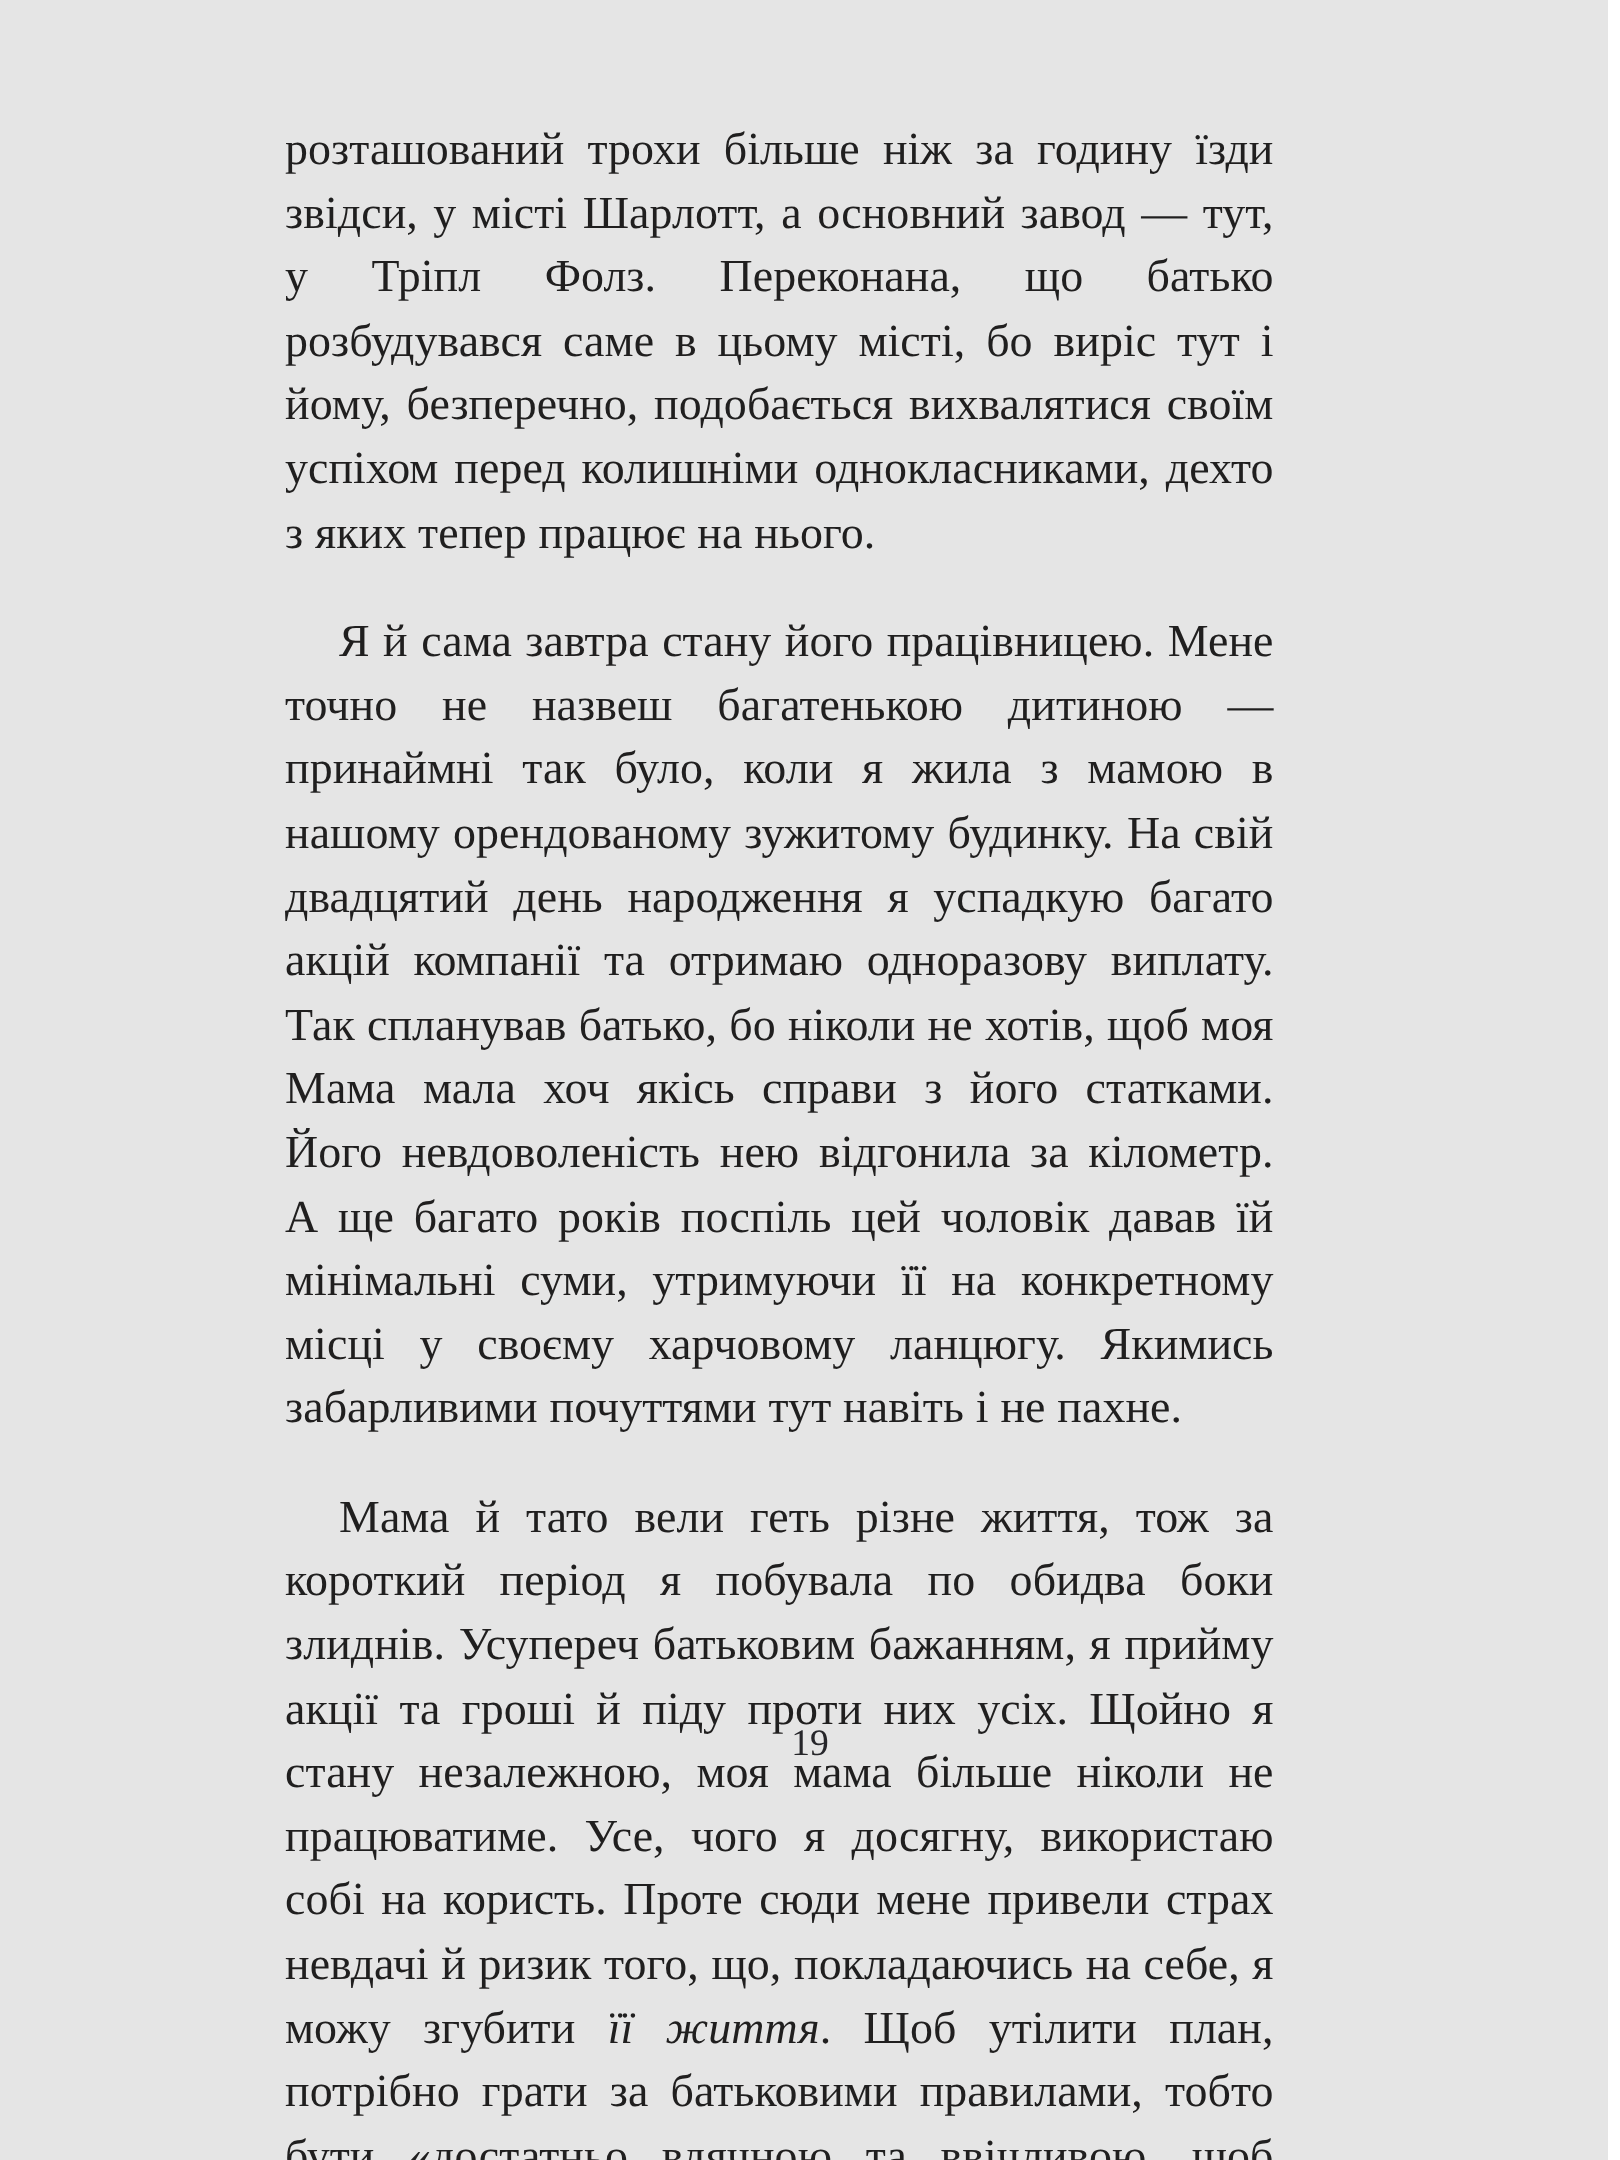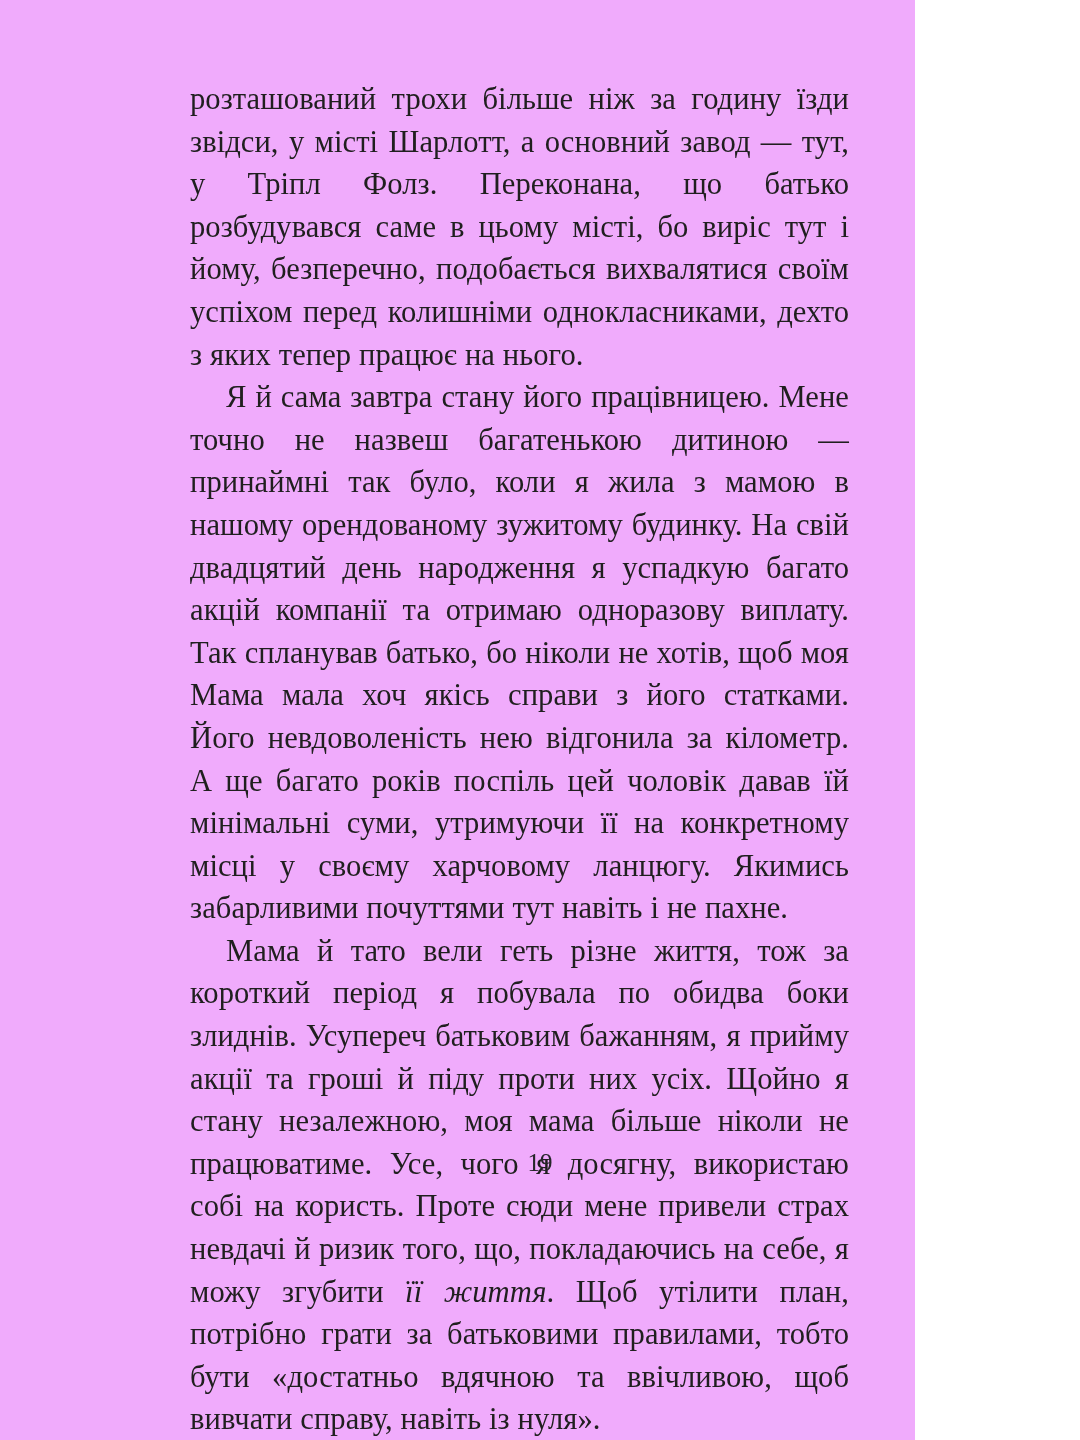--- a/index.html
+++ b/index.html
@@ -10,23 +10,23 @@
     width: 1080px;
     height: 1440px;
     background: #ffffff;
     font-family: "Liberation Serif", "DejaVu Serif", serif;
     -webkit-font-smoothing: antialiased;
     overflow: hidden;
   }
 
   .page {
     position: relative;
-    width: 915px;
+    width: 1072px;
     height: 1440px;
-    background: #f0abfc;
+    background: #e5e5e5;
   }
 
   .text-block {
     position: absolute;
     left: 190px;
     top: 78px;
     width: 659px;
   }
 
   .para {
@@ -36,20 +36,21 @@
     color: #201f1f;
     text-align: justify;
     text-justify: inter-word;
     hyphens: manual;
     word-spacing: 0.2px;
     letter-spacing: 0.05px;
   }
 
   .para.indent {
     text-indent: 36px;
+    margin-top: 30px;
   }
 
   .para em {
   }
 
   .page-number {
     position: absolute;
     left: 0;
     top: 1147px;
     width: 1080px;

